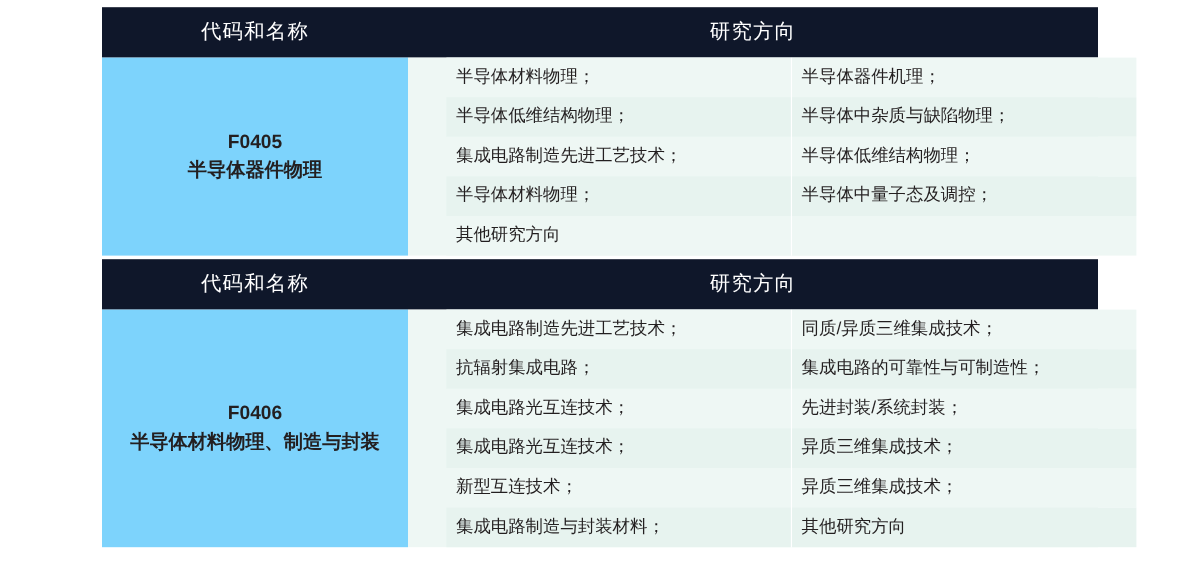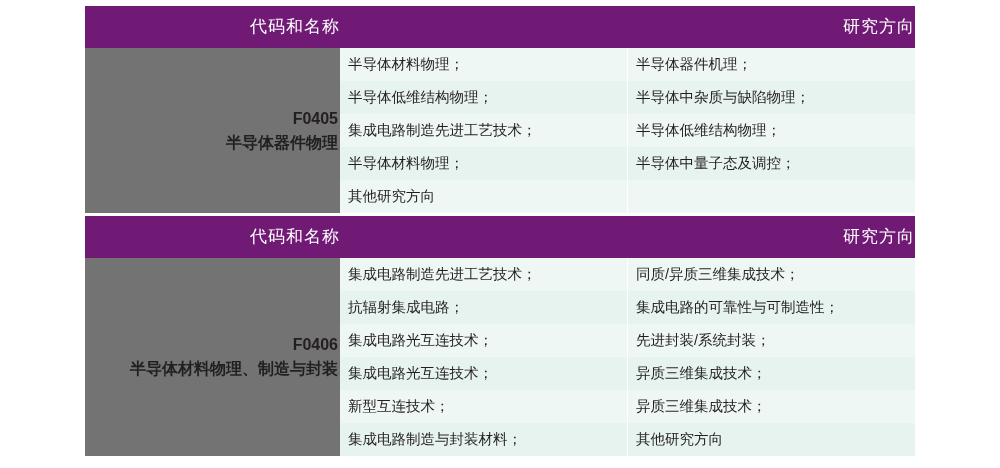--- a/index.html
+++ b/index.html
@@ -28,55 +28,56 @@
   }
   #table-1 { top: 6px; }
   #table-2 { top: 216px; }
 
   .table-block table {
     border-collapse: collapse;
     width: 830px;
     table-layout: fixed;
   }
   th.head-cell {
-    background: #701a75;
+    background: #0f172a;
     color: #ffffff;
     font-size: 17px;
     font-weight: normal;
-    text-align: right;
+    text-align: center;
     padding: 9px 0 10px 0;
     border: 0;
     letter-spacing: 1px;
   }
   th.head-code { width: 255px; }
   th.head-dir  { width: 575px; }
 
   td.code-cell {
     width: 255px;
-    background: #737373;
-    text-align: right;
+    background: #7dd3fc;
+    text-align: center;
     vertical-align: middle;
     font-size: 16px;
     font-weight: bold;
     line-height: 1.5;
     color: #231f20;
     padding: 0 2px;
   }
   td.code-cell .code-id { display: block; }
   td.code-cell .code-name { display: block; }
 
   td.dir-cell {
     width: 575px;
     background: #eef7f4;
     padding: 0;
     vertical-align: top;
   }
   .dir-grid {
     display: flex;
     width: 100%;
+    padding-left: 32px;
   }
   .dir-col {
     flex: 1 1 50%;
     min-width: 0;
   }
   .dir-col.left { border-right: 1px solid #ffffff; }
   .dir-item {
     font-size: 14.5px;
     line-height: 1;
     padding: 9px 6px 9px 8px;

